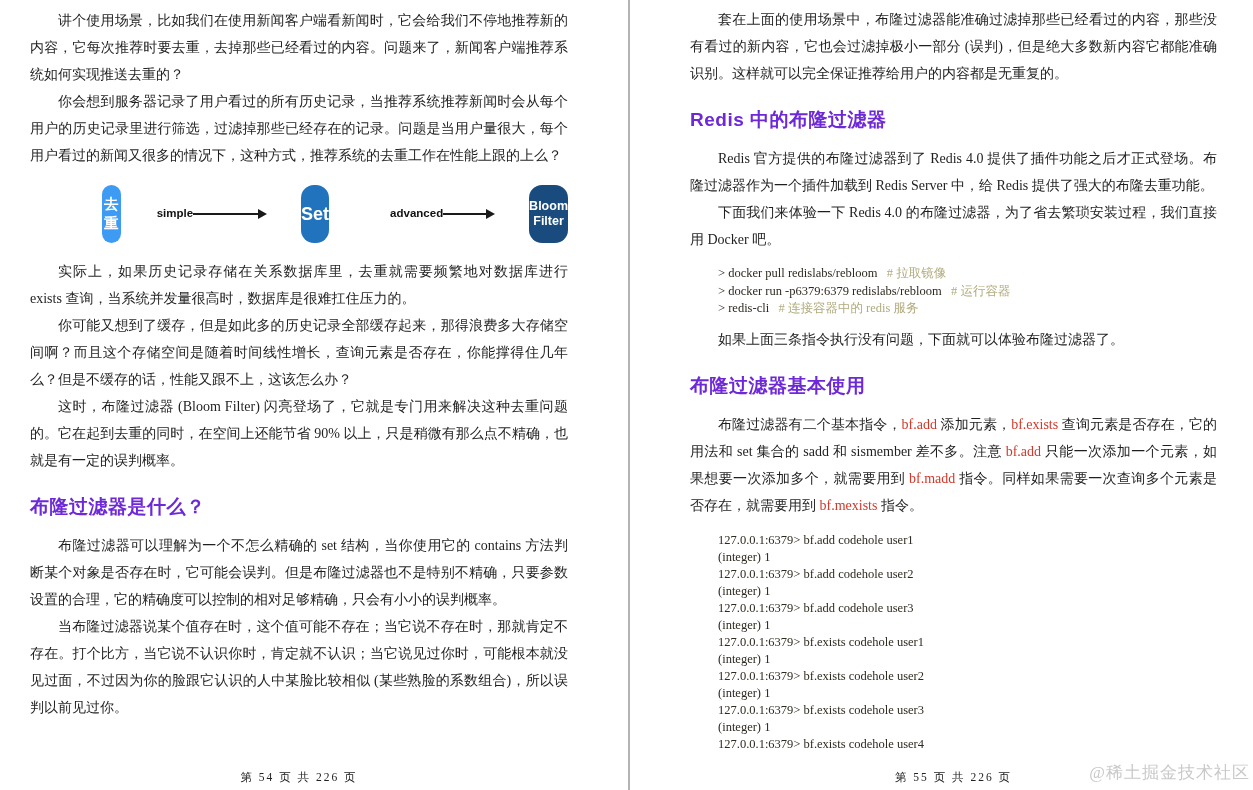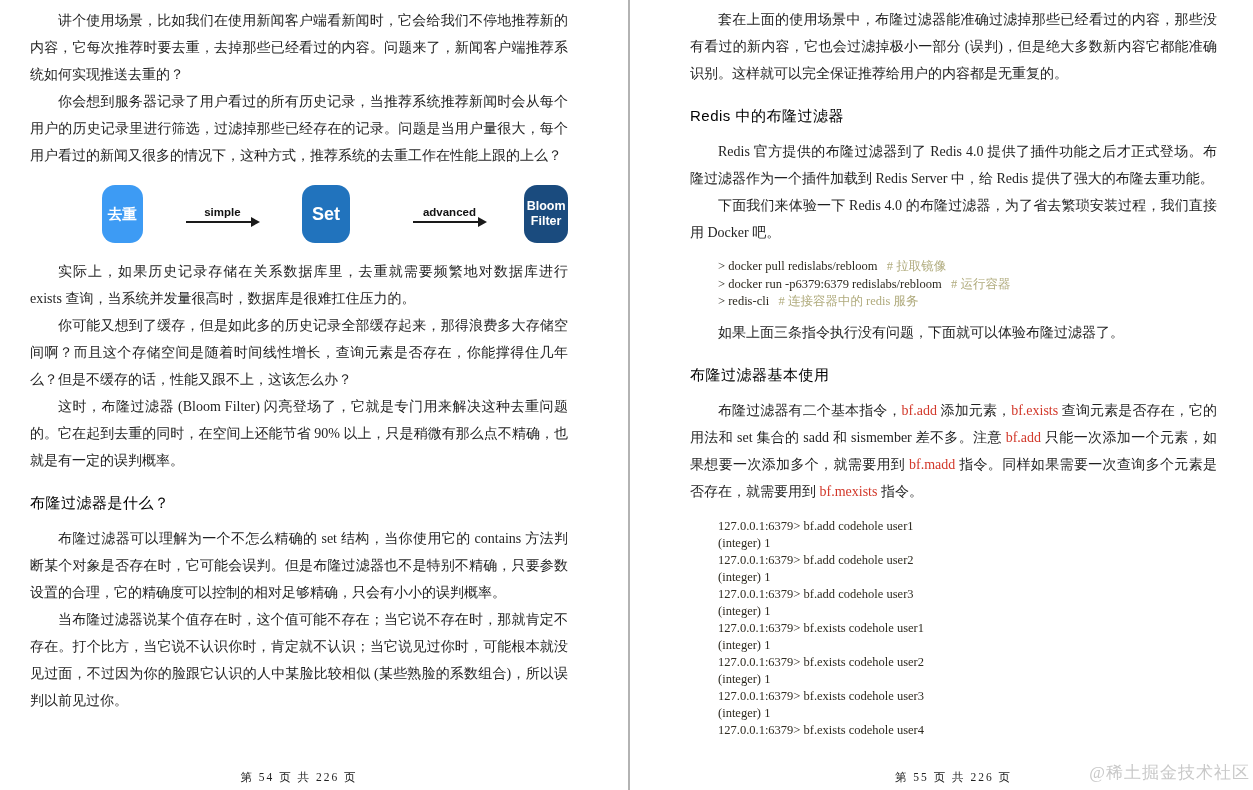--- a/index.html
+++ b/index.html
@@ -6,37 +6,37 @@
   .canvas {
     position:relative; width:1253px; height:790px; background:#ffffff;
     font-family:"Liberation Serif","DejaVu Serif",serif; color:#1f1f1f; overflow:hidden;
   }
   .page { position:absolute; top:0; height:790px; box-sizing:border-box; }
   .page-left  { left:0;  width:628px; padding:7px 60px 0 30px; }
   .page-right { left:631px; width:622px; padding:6px 36px 4px 59px; }
   .page-divider { position:absolute; left:628px; top:0; width:2px; height:790px; background:#b3b3b3; }
 
   p.body { margin:0; text-align:justify; text-indent:28px; font-size:14px; line-height:27px; color:#1f1f1f; }
-  h2.sec { margin:20px 0 12px 0; font-size:15px; font-weight:normal; color:#000000;
+  h2.sec { margin:20px 0 12px 0; font-size:19px; font-weight:bold; color:#6d28d9;
            font-family:"Liberation Sans","DejaVu Sans",sans-serif; letter-spacing:0.5px; }
 
   .code { margin:12px 0 8px 28px; font-family:"Liberation Serif","DejaVu Serif",serif;
           font-size:12.5px; line-height:17.5px; color:#2e2a20; white-space:pre-wrap; }
   .code .cmt { color:#b0ab7d; }
   .session { line-height:17px; margin-top:13px; }
 
   .red { color:#d2382a; }
 
   .diagram { display:flex; align-items:center; height:62px; margin:14px 0 13px 72px;gap:36px; }
   .dbox { height:58px; border-radius:13px; color:#fff; display:flex; align-items:center; justify-content:center;
           text-align:center; font-family:"Liberation Sans","DejaVu Sans",sans-serif; font-weight:600; }
   .b1 { width:54px; font-size:14.5px; }
   .b2 { width:63px; font-size:18px; }
   .b3 { width:58px; font-size:12.5px; line-height:15px; }
-  .darrow { display:flex; flex-direction:column; align-items:center; justify-content:center; }
+  .darrow { display:flex; flex-direction:row; align-items:center; justify-content:center; }
   .a1 { width:116px; } .a2 { width:103px;padding-left:25px; }
   .alabel { font-family:"Liberation Sans","DejaVu Sans",sans-serif; font-size:11.5px; font-weight:bold; color:#111; margin-bottom:3px; }
   .aline { position:relative; width:72px; height:2px; background:#1a1a1a; }
   .aline::after { content:""; position:absolute; right:-2px; top:-4px; width:0; height:0;
                   border-left:9px solid #1a1a1a; border-top:5px solid transparent; border-bottom:5px solid transparent; }
 
   .footer { position:absolute; bottom:5px; font-size:11.5px; color:#222; text-align:center; letter-spacing:2px; }
   .footer-left  { left:30px; right:60px; }
   .footer-right { left:59px; right:36px; }
   .watermark { position:absolute; right:3px; bottom:6px; font-size:17px; color:#c9c9c9; letter-spacing:1px; }

